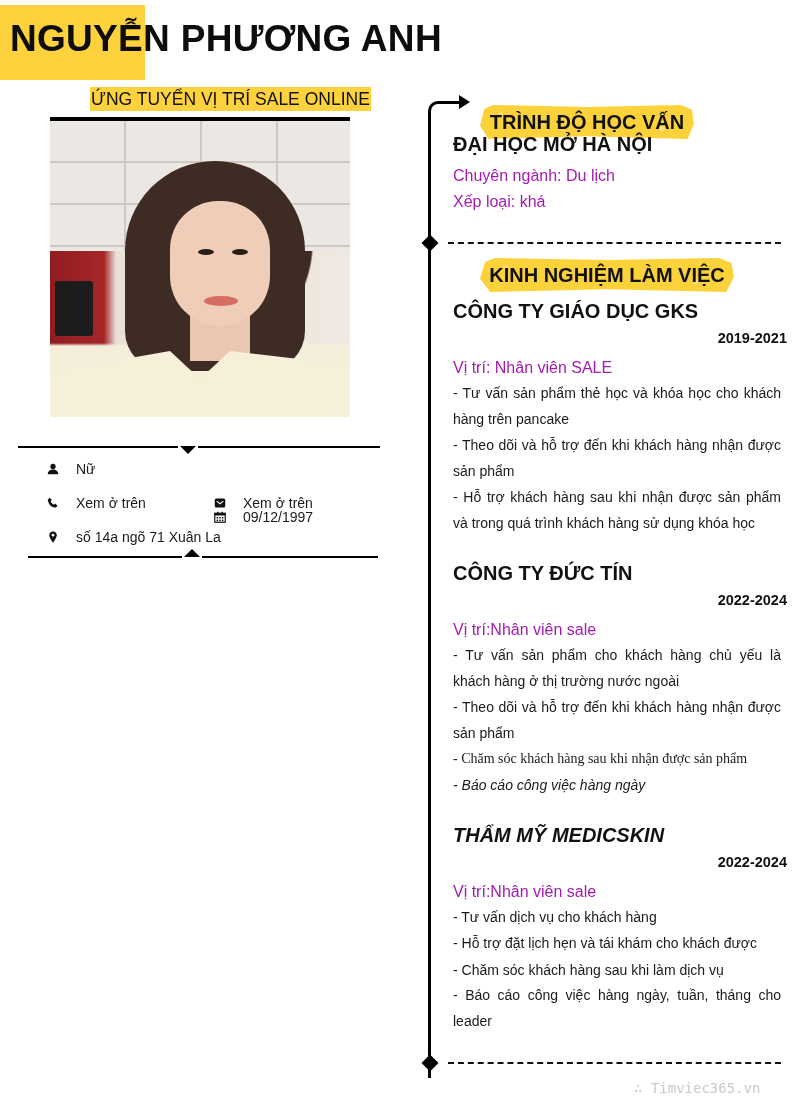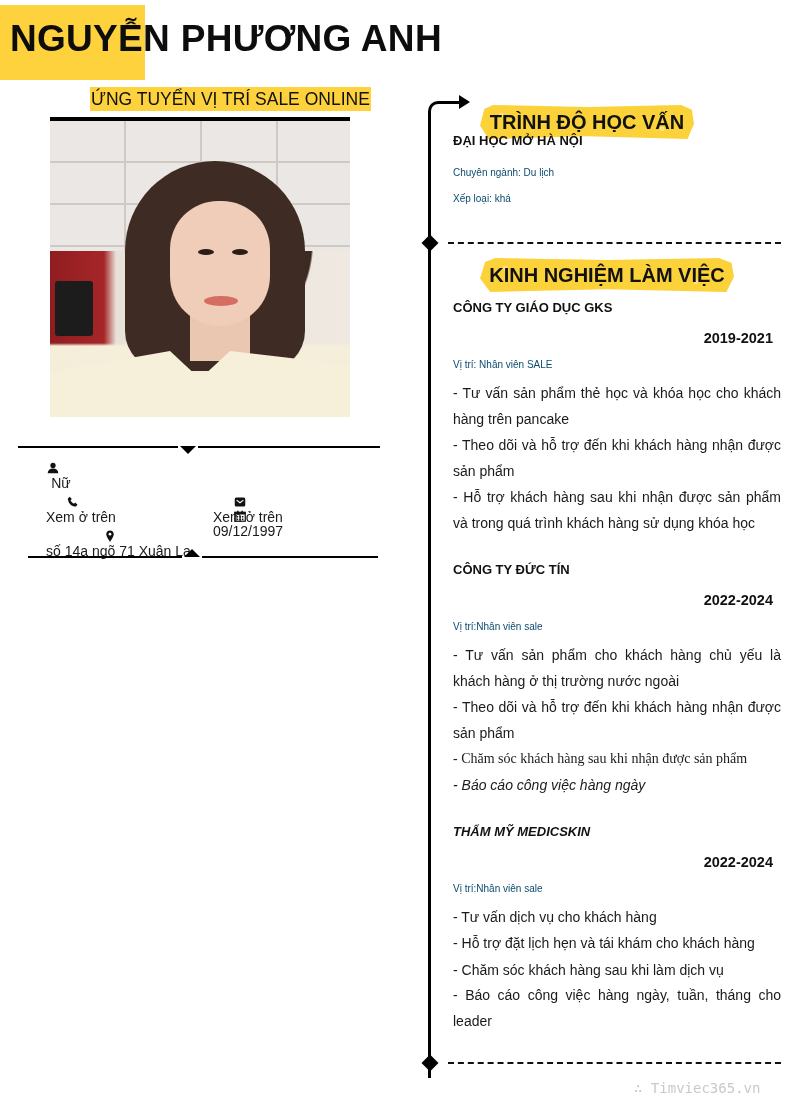--- a/index.html
+++ b/index.html
@@ -31,44 +31,44 @@
   .photo .neck { position: absolute; left: 140px; top: 190px; width: 60px; height: 50px; background: #eac7b0; }
   .photo .shirt { position: absolute; left: 0; top: 230px; width: 300px; height: 70px; background: #f6efd9; clip-path: polygon(0 30%, 40% 0, 50% 40%, 60% 0, 100% 20%, 100% 100%, 0 100%); }
   .photo .eye { position: absolute; top: 128px; width: 16px; height: 6px; background: #2a1c17; border-radius: 50%; }
   .photo .lips { position: absolute; left: 154px; top: 175px; width: 34px; height: 10px; background: #d56d62; border-radius: 50%; }
 
   
   .info-line-top { position: absolute; top: 446px; height: 2px; background: #000; }
   .info-line-bottom { position: absolute; top: 556px; height: 2px; background: #000; }
   .tri-down { position: absolute; left: 180px; top: 446px; width: 0; height: 0; border-left: 8px solid transparent; border-right: 8px solid transparent; border-top: 8px solid #000; }
   .tri-up { position: absolute; left: 184px; top: 549px; width: 0; height: 0; border-left: 8px solid transparent; border-right: 8px solid transparent; border-bottom: 8px solid #000; }
-  .info-item { position: absolute; display: flex; align-items: center; font-size: 14px; color: #1a1a1a; white-space: nowrap; flex-direction: column; }
+  .info-item { position: absolute; display: flex; align-items: center; font-size: 14px; color: #1a1a1a; white-space: nowrap; }
   .info-item .ico { width: 14px; height: 14px; display: inline-flex; align-items: center; justify-content: center; margin-right: 16px; }
   .info-item svg { width: 12px; height: 12px; fill: #111; }
 
   
   .tl-vert { position: absolute; left: 428px; top: 118px; width: 3px; height: 960px; background: #000; }
   .tl-curve { position: absolute; left: 428px; top: 101px; width: 20px; height: 20px; border-left: 3px solid #000; border-top: 3px solid #000; border-top-left-radius: 10px; }
   .tl-arrow-line { position: absolute; left: 446px; top: 101px; width: 14px; height: 3px; background: #000; }
   .tl-arrow-head { position: absolute; left: 459px; top: 95px; width: 0; height: 0; border-top: 7.5px solid transparent; border-bottom: 7.5px solid transparent; border-left: 11px solid #000; }
   .diamond { position: absolute; width: 12px; height: 12px; background: #000; transform: rotate(45deg); }
   .dash { position: absolute; left: 448px; width: 333px; height: 0; border-top: 2px dashed #111; }
 
   .section-title { position: absolute; height: 34px; display: flex; align-items: center; justify-content: center; padding: 0 14px; font-size: 20px; font-weight: bold; color: #111;
     background:
       radial-gradient(circle at 10% 30%, rgba(255,255,255,0.35) 0 2px, rgba(0,0,0,0) 3px),
       radial-gradient(circle at 85% 70%, rgba(255,255,255,0.35) 0 2px, rgba(0,0,0,0) 3px),
       #fcd23a;
     clip-path: polygon(2% 12%, 6% 0, 50% 6%, 94% 0, 99% 14%, 100% 55%, 97% 100%, 50% 92%, 4% 100%, 0 60%);
     white-space: nowrap; }
 
-  .org { position: absolute; left: 453px; font-size: 13px; font-weight: bold; color: #111; white-space: nowrap; }
-  .period { position: absolute; right: 38px; font-size: 14.5px; font-weight: bold; color: #111; white-space: nowrap; }
+  .org { position: absolute; left: 453px; font-size: 20px; font-weight: bold; color: #111; white-space: nowrap; }
+  .period { position: absolute; right: 24px; font-size: 14.5px; font-weight: bold; color: #111; white-space: nowrap; }
   .line { position: absolute; left: 453px; width: 328px; font-size: 14px; line-height: 26px; color: #1a1a1a; text-align: justify; text-align-last: left; }
-  .plain { position: absolute; left: 453px; font-size: 10px; color: #0c4a6e; white-space: nowrap; }
+  .plain { position: absolute; left: 453px; font-size: 16px; color: #a21caf; white-space: nowrap; }
 
   .watermark { position: absolute; left: 634px; top: 1080px; font-family: "DejaVu Sans Mono", monospace; font-size: 14px; color: #c9c9c9; white-space: nowrap; }
 </style>
 </head>
 <body>
 
 <div class="name-block"></div>
 <div class="name">NGUYỄN PHƯƠNG ANH</div>
 <div class="subtitle">ỨNG TUYỂN VỊ TRÍ SALE ONLINE</div>
 
@@ -174,20 +174,20 @@
 <div class="plain" style="top:621px;">Vị trí:Nhân viên sale</div>
 <div class="line" style="top:642px;">- Tư vấn sản phẩm cho khách hàng chủ yếu là khách hàng ở thị trường nước ngoài</div>
 <div class="line" style="top:694px;">- Theo dõi và hỗ trợ đến khi khách hàng nhận được sản phẩm</div>
 <div class="line" style="top:746px;font-family:Liberation Serif, serif;">- Chăm sóc khách hàng sau khi nhận được sản phẩm</div>
 <div class="line" style="top:772px;font-style:italic;">- Báo cáo công việc hàng ngày</div>
 
 <div class="org" style="top:824px;font-style:italic;">THẨM MỸ MEDICSKIN</div>
 <div class="period" style="top:854px;">2022-2024</div>
 <div class="plain" style="top:883px;">Vị trí:Nhân viên sale</div>
 <div class="line" style="top:904px;">- Tư vấn dịch vụ cho khách hàng</div>
-<div class="line" style="top:930px;">- Hỗ trợ đặt lịch hẹn và tái khám cho khách hàng</div>
+<div class="line" style="top:930px;">- Hỗ trợ đặt lịch hẹn và tái khám cho khách được</div>
 <div class="line" style="top:957px;">- Chăm sóc khách hàng sau khi làm dịch vụ</div>
 <div class="line" style="top:982px;">- Báo cáo công việc hàng ngày, tuần, tháng cho leader</div>
 
 <div class="diamond" style="left:424px; top:1057px;"></div>
 <div class="dash" style="top:1062px;"></div>
 
 <div class="watermark">∴ Timviec365.vn</div>
 
 </body></html>

